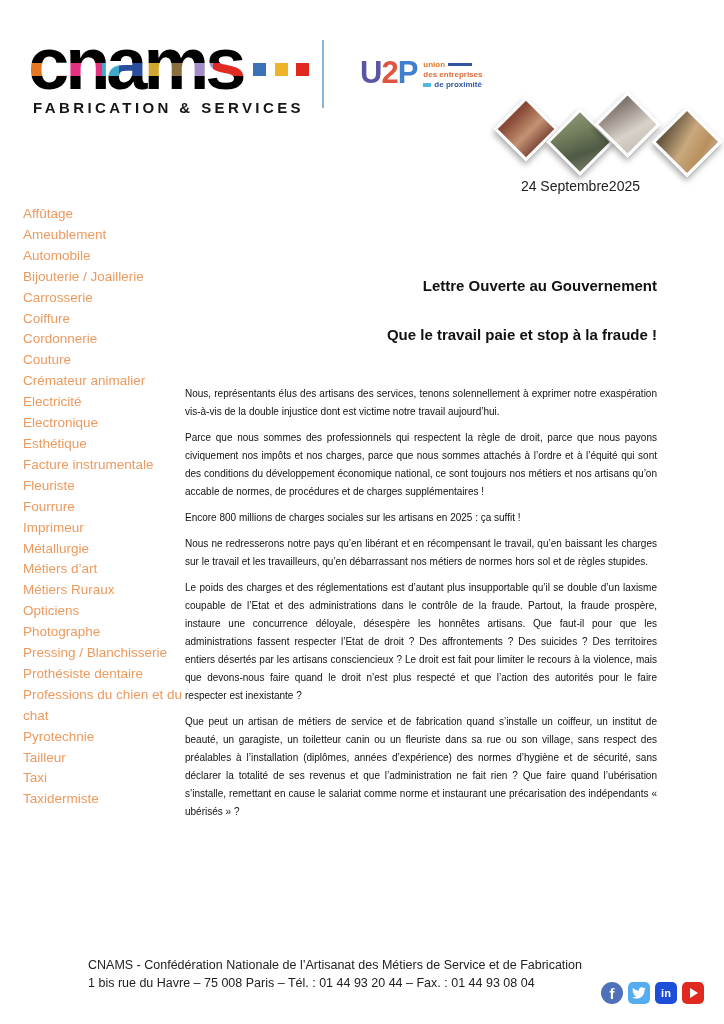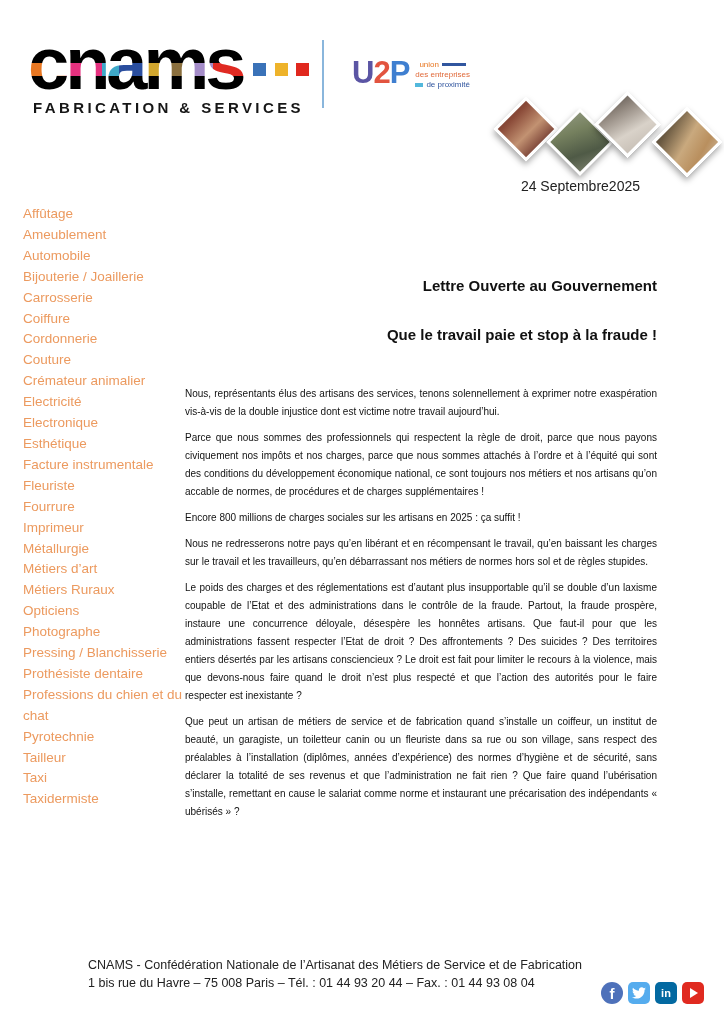--- a/index.html
+++ b/index.html
@@ -27,23 +27,23 @@
   }
   .cnams-dot { position:absolute; top:63px; width:13px; height:13px; }
   .cnams-tagline {
     position:absolute; left:33px; top:99px;
     font-size:15px; font-weight:700; letter-spacing:3.4px; color:#161616;
     white-space:nowrap;
   }
   .header-divider { position:absolute; left:322px; top:40px; width:2px; height:68px; background:#8ab6dc; }
   
   .u2p { position:absolute; left:352px; top:56px; display:flex; align-items:flex-start; }
-  .u2p-letters { font-size:31px; font-weight:bold; letter-spacing:-1px; line-height:34px; }
+  .u2p-letters { font-size:31px; font-weight:bold; letter-spacing:-1px; line-height:34px;margin-left:8px; }
   .u2p-l0 { color:#5b55a4; } .u2p-l1 { color:#e2543f; } .u2p-l2 { color:#3f7fd0; }
-  .u2p-tag { margin-left:6px; margin-top:4px; font-size:8px; font-weight:normal; line-height:10px; white-space:nowrap;text-align:center; }
+  .u2p-tag { margin-left:6px; margin-top:4px; font-size:8px; font-weight:bold; line-height:10px; white-space:nowrap; }
   .u2p-tag .l1 { color:#e87722; } .u2p-tag .l2 { color:#e06a3a; } .u2p-tag .l3 { color:#31569f; }
   .u2p-bar { display:inline-block; width:24px; height:3px; background:#31569f; vertical-align:middle; margin-left:3px; }
   .u2p-sq { display:inline-block; width:8px; height:4px; background:#52b8dc; vertical-align:middle; margin-right:3px; }
   
   .dash-row { position:absolute; left:0; width:724px; height:5px; overflow:hidden; white-space:nowrap; }
   .dash-row.top { top:118px; } .dash-row.bottom { top:936px; }
   
   .diamond {
     position:absolute; border:3px solid #fff; overflow:hidden;
     transform:rotate(45deg); box-shadow:2px 3px 6px rgba(0,0,0,0.35);
@@ -175,17 +175,17 @@
   <div>1 bis rue du Havre – 75 008 Paris – Tél. : 01 44 93 20 44 – Fax. : 01 44 93 08 04</div>
 </div>
 
 <div class="social">
   <a class="fb" href="#" style="background: rgb(78, 113, 186);">f</a>
   <a class="tw" href="#" style="background: rgb(85, 172, 238);">
     <svg width="14" height="14" viewBox="0 0 24 24">
         <path fill="#ffffff" d="M24 4.6c-.9.4-1.8.6-2.8.8 1-.6 1.8-1.6 2.2-2.7-1 .6-2 1-3.1 1.2C19.4 2.7 18.1 2 16.7 2c-2.7 0-4.9 2.2-4.9 4.9 0 .4 0 .8.1 1.1C7.7 7.8 4.1 5.9 1.7 2.9c-.4.7-.7 1.6-.7 2.5 0 1.7.9 3.2 2.2 4.1-.8 0-1.6-.2-2.2-.6v.1c0 2.4 1.7 4.4 3.9 4.8-.4.1-.8.2-1.3.2-.3 0-.6 0-.9-.1.6 2 2.4 3.4 4.6 3.4-1.7 1.3-3.8 2.1-6.1 2.1-.4 0-.8 0-1.2-.1 2.2 1.4 4.8 2.2 7.5 2.2 9.1 0 14-7.5 14-14v-.6c1-.7 1.8-1.6 2.5-2.6z"></path>
       </svg>
   </a>
-  <a class="in" href="#" style="background: #0369a1;">in</a>
+  <a class="in" href="#" style="background: #1d4ed8;">in</a>
   <a class="yt" href="#" style="background: rgb(224, 42, 32);">
       <span class="yt-play"></span>
     </a>
 </div>
 
 </body></html>

